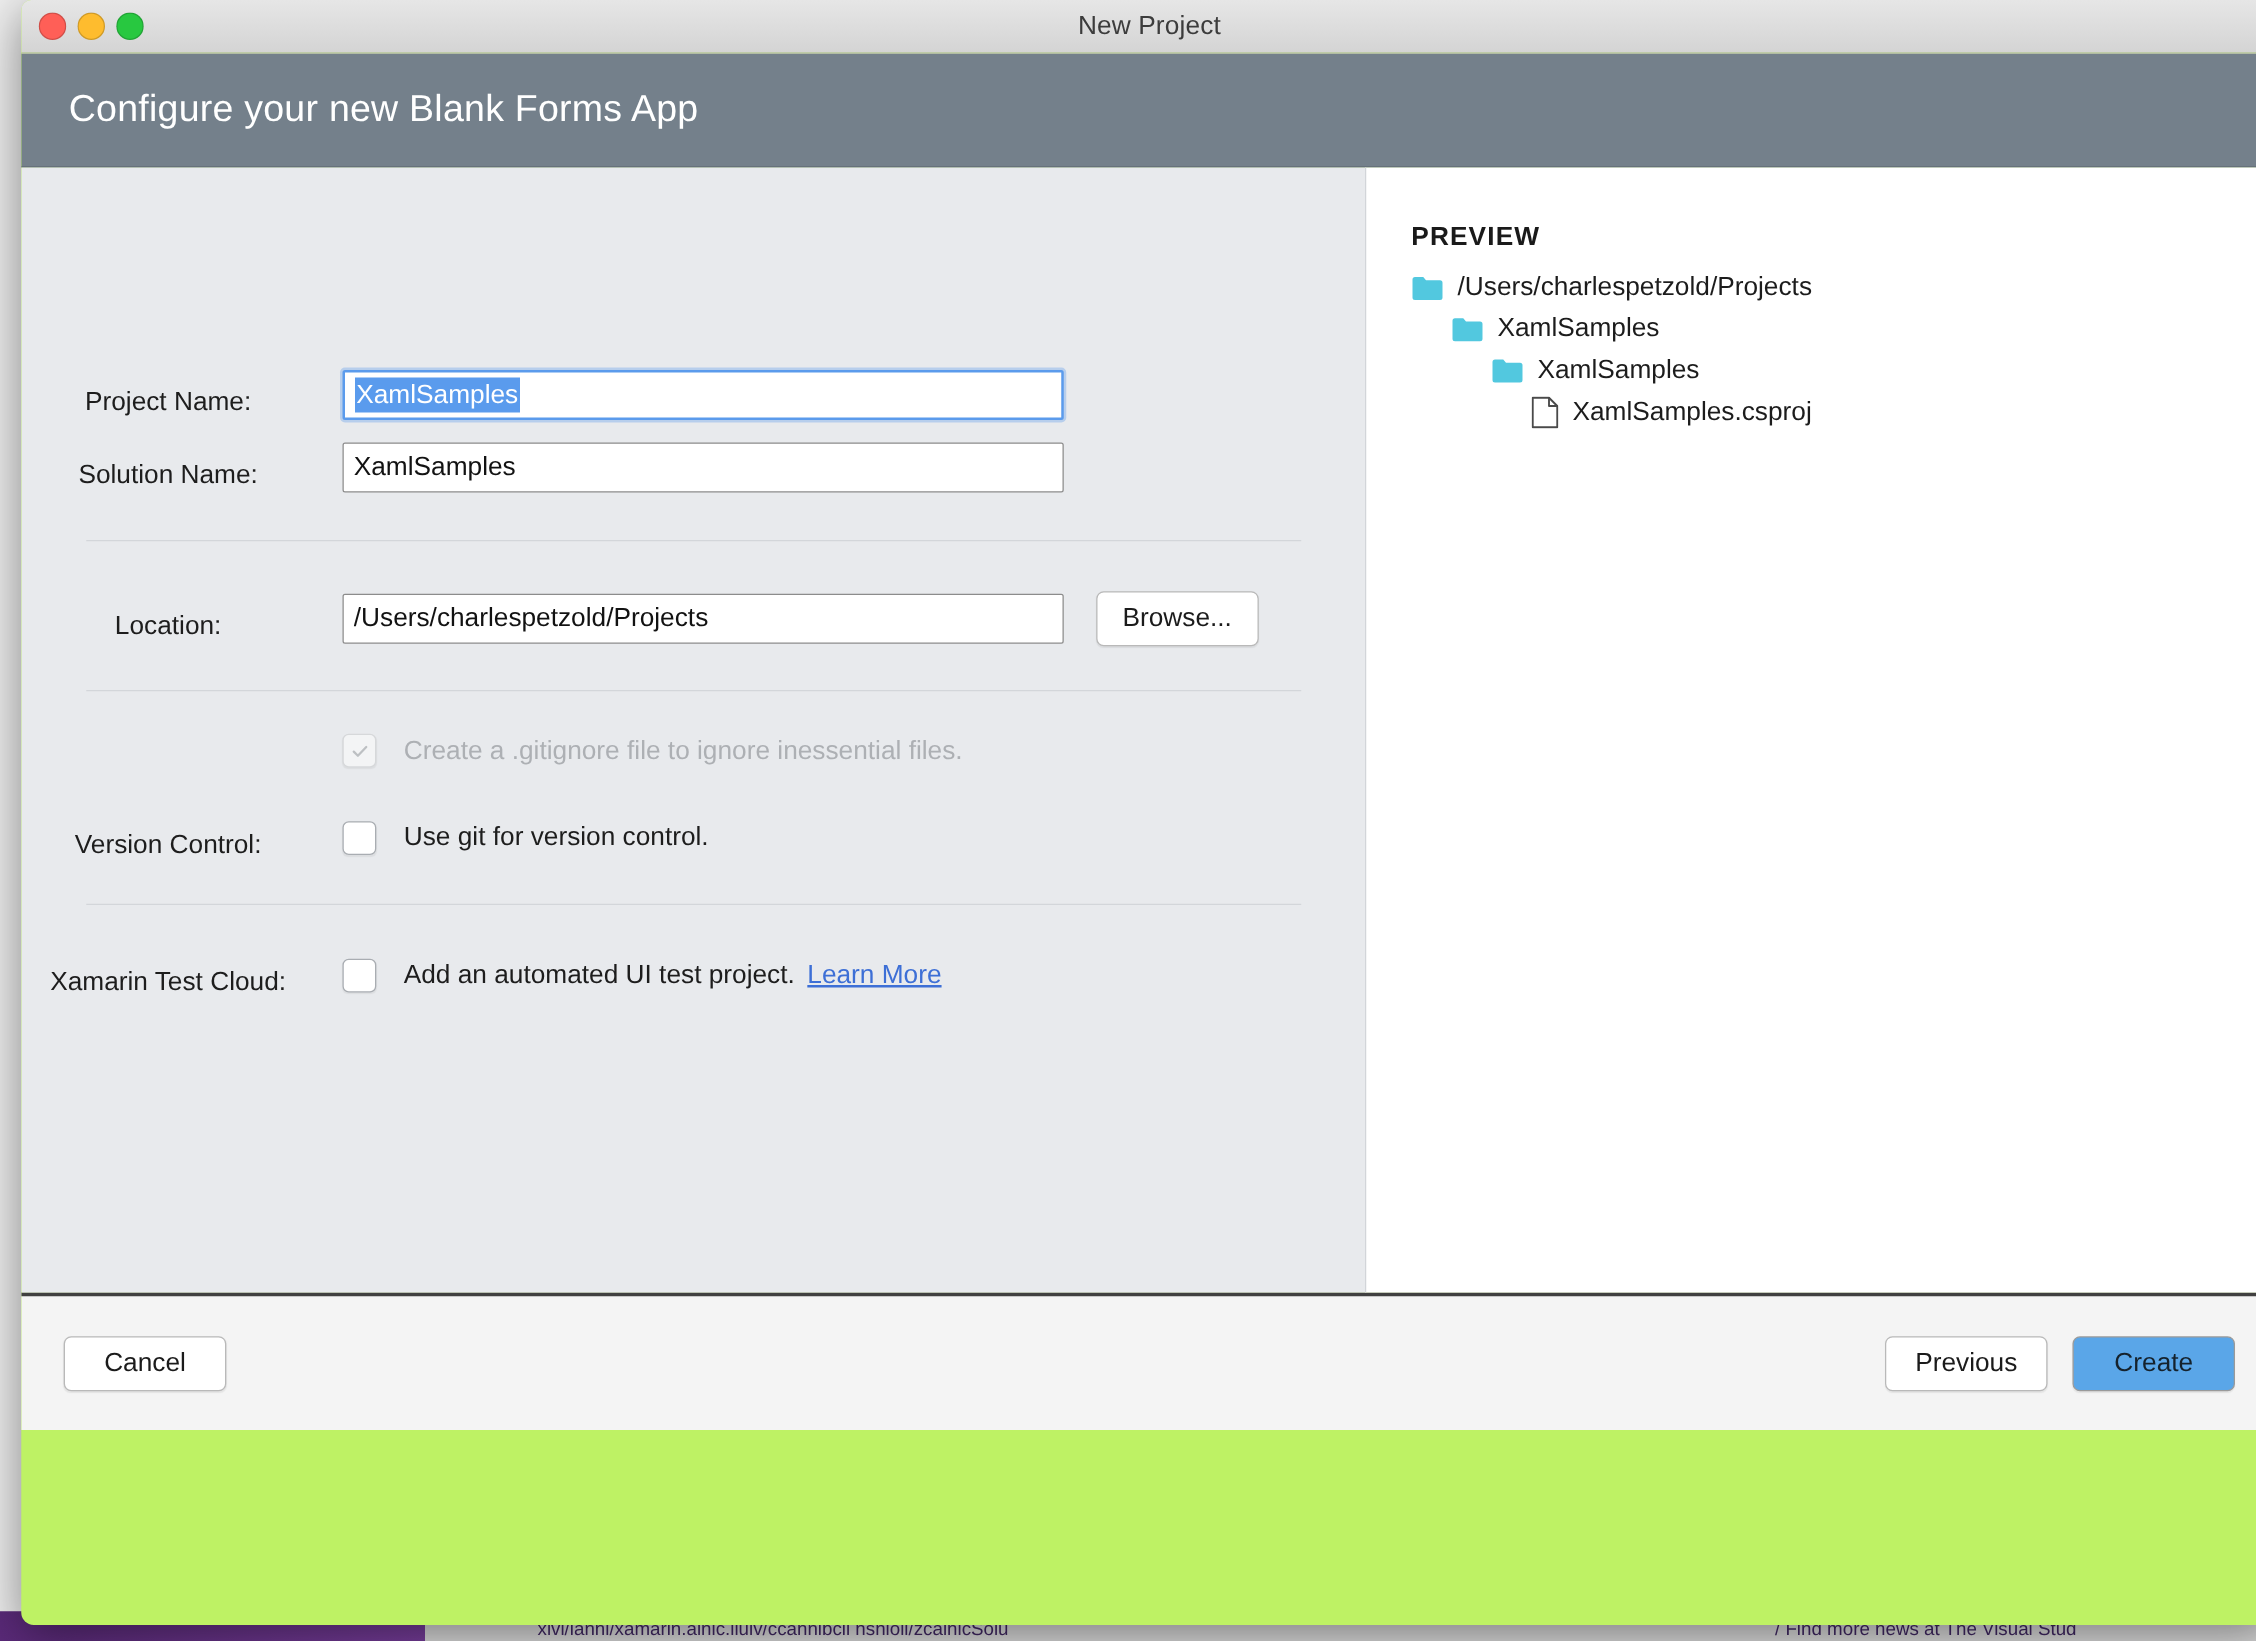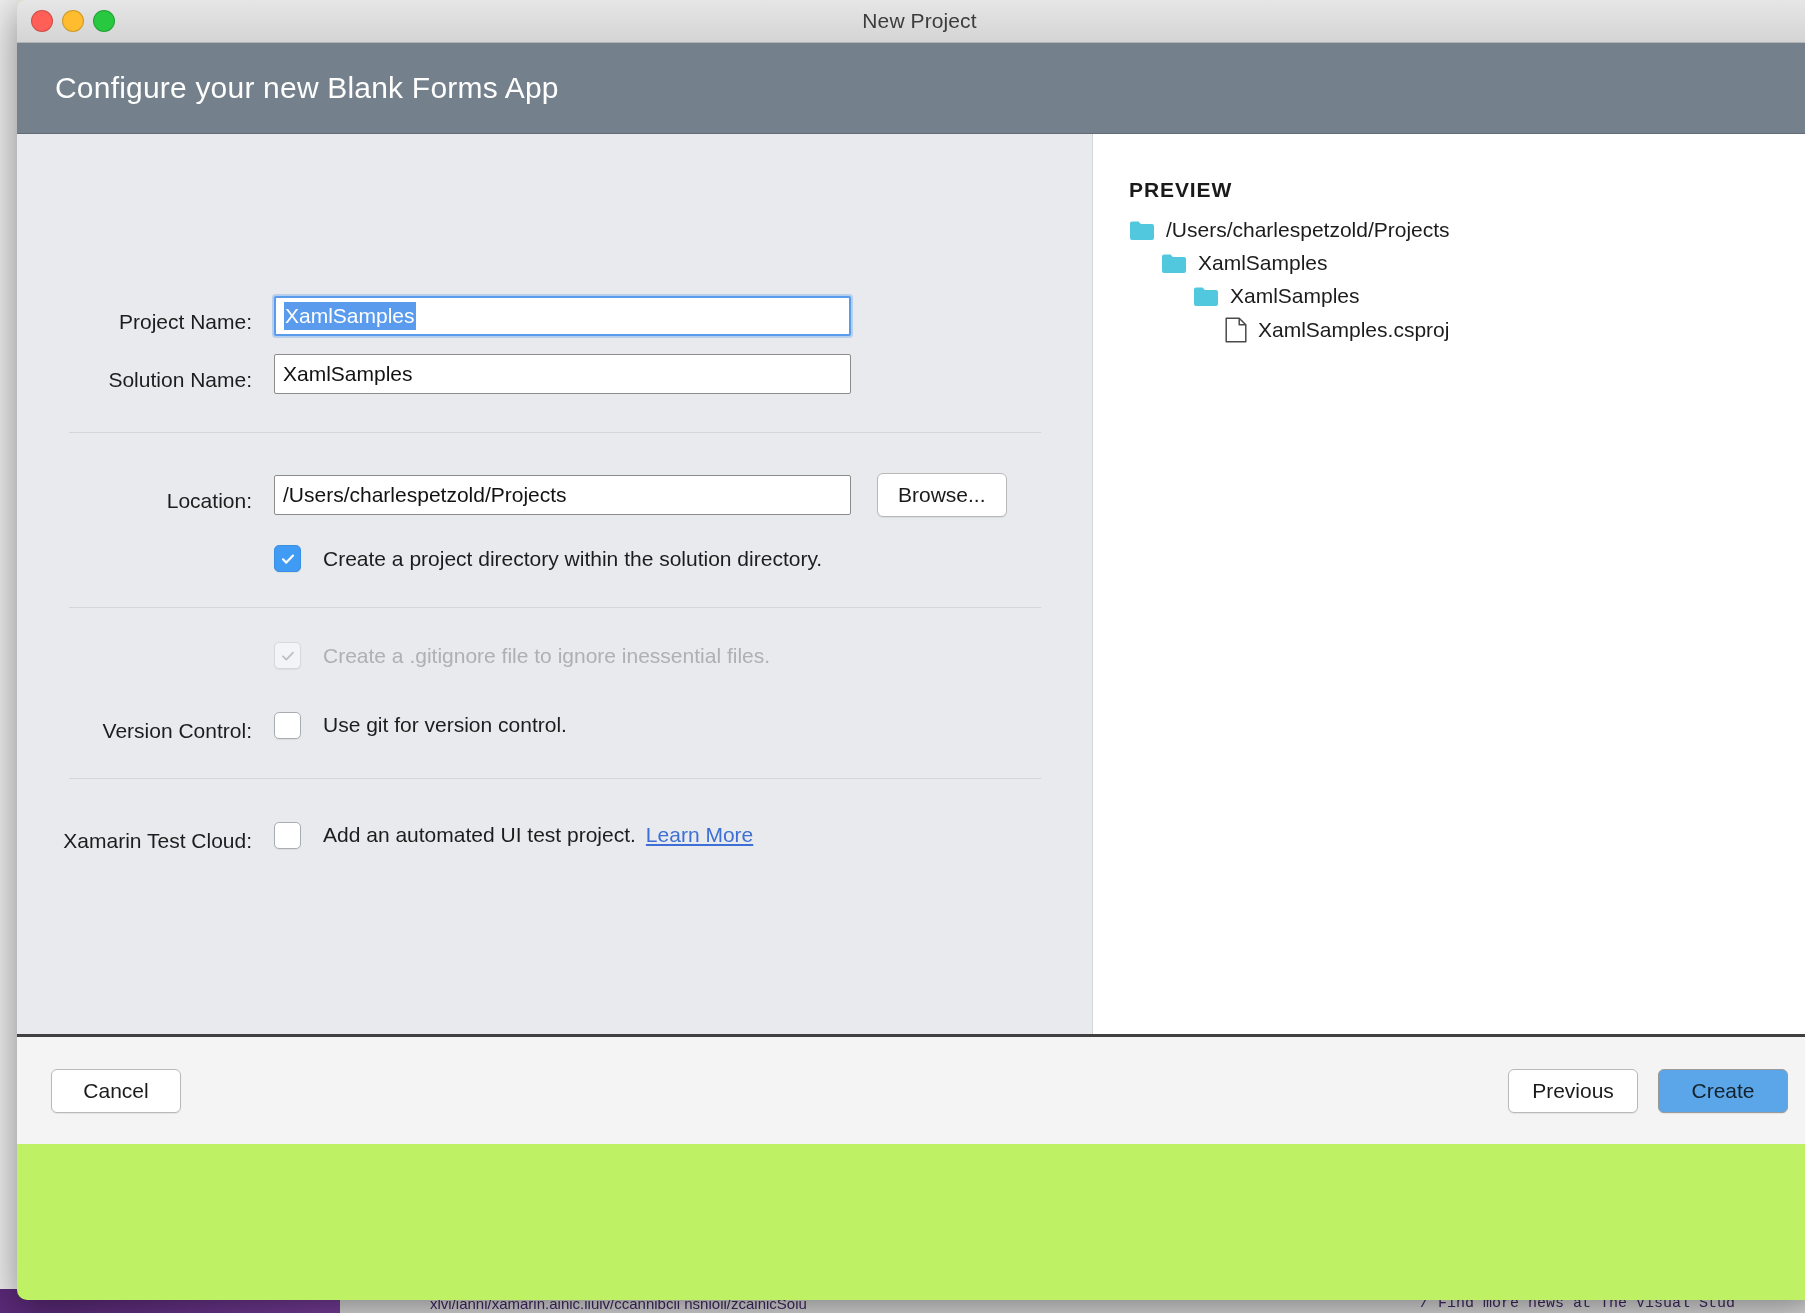--- a/index.html
+++ b/index.html
@@ -35,21 +35,21 @@
   }
   .bg-text-1, .bg-text-2 {
     position: absolute;
     bottom: 1px;
     font-size: 15px;
     color: #3b2060;
     white-space: nowrap;
     opacity: .95;
   }
   .bg-text-1 { left: 430px; }
-  .bg-text-2 { left: 1420px; font-family: Liberation Mono, monospace; }
+  .bg-text-2 { left: 1420px; }
 
   
   #dialog {
     position: absolute;
     left: 17px; top: 0;
     width: 1805px;
     height: 1300px;
     background: #bef264;
     border-radius: 8px 8px 10px 10px;
     overflow: hidden;
@@ -118,21 +118,21 @@
     border-left: 1px solid #d2d5d9;
     padding: 44px 0 0 36px;
     position: relative;
   }
   .row {
     display: flex;
     align-items: center;
   }
   .lbl {
     width: 235px;
-    text-align: right;
+    text-align: center;
     padding-right: 22px;
     font-size: 21px;
     color: #1d1d1d;
     white-space: nowrap;
     margin-top: 12px;
   }
 
   input.txt {
     box-sizing: border-box;
     width: 577px;
@@ -305,29 +305,20 @@
         </div>
 
         <div class="divider" style="margin-top:38px;"></div>
 
         <div class="row" style="margin-top:40px;">
           <div class="lbl">Location:</div>
           <input class="txt" type="text" placeholder="Location" value="/Users/charlespetzold/Projects" style="">
           <button class="btn" style="margin-left:26px;">Browse...</button>
         </div>
 
-        <div class="row" style="margin-top:28px;">
-          <div class="lbl"></div>
-          <div class="cb checked">
-            <svg width="16" height="16" viewBox="0 0 16 16" fill="none" stroke-width="2.2" stroke-linecap="round" stroke-linejoin="round">
-              <path d="M3 8.3 L6.3 11.6 L13 4.6"></path>
-            </svg>
-          </div>
-          <div class="cb-text">Create a project directory within the solution directory.</div>
-        </div>
 
         <div class="divider" style="margin-top:35px;"></div>
 
         <div class="row" style="margin-top:34px;">
           <div class="lbl"></div>
           <div class="cb disabled">
             <svg width="16" height="16" viewBox="0 0 16 16" fill="none" stroke-width="1.8" stroke-linecap="round" stroke-linejoin="round">
               <path d="M3 8.3 L6.3 11.6 L13 4.6"></path>
             </svg>
           </div>

